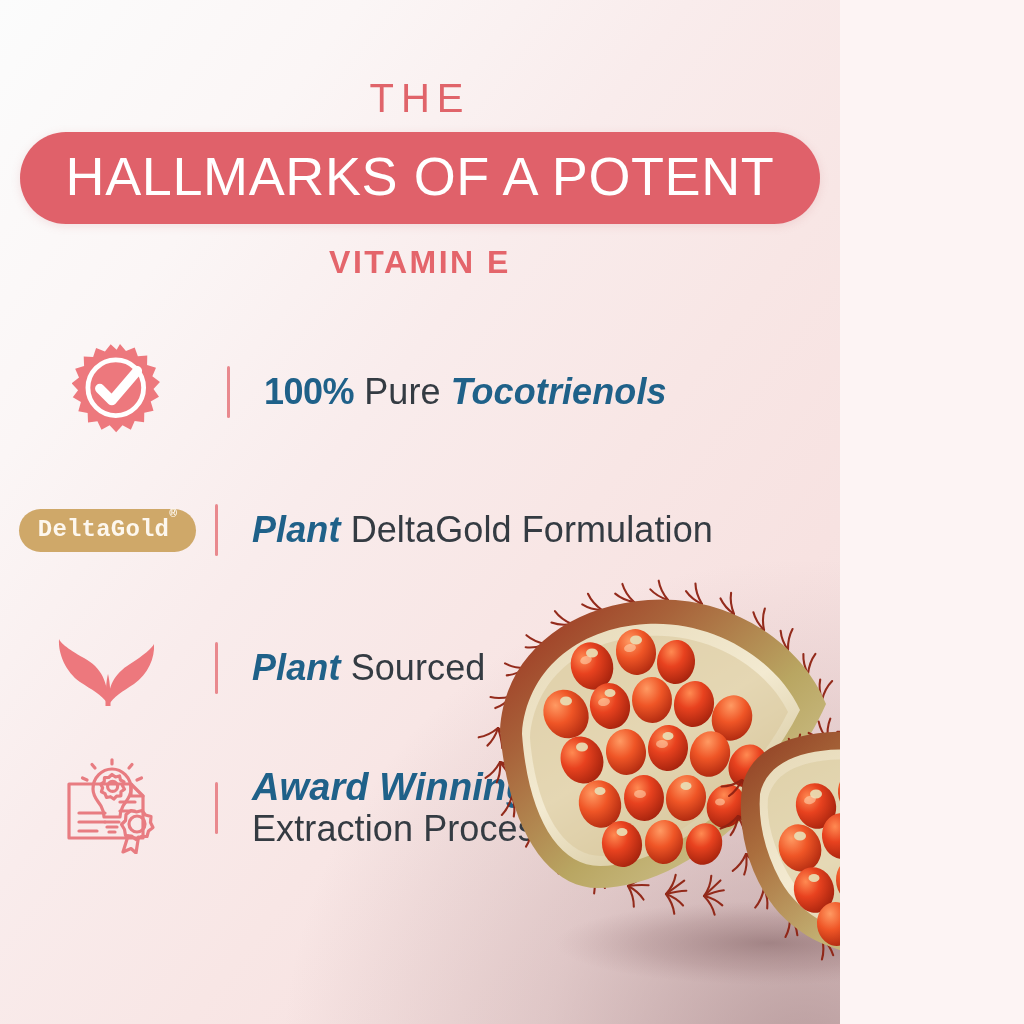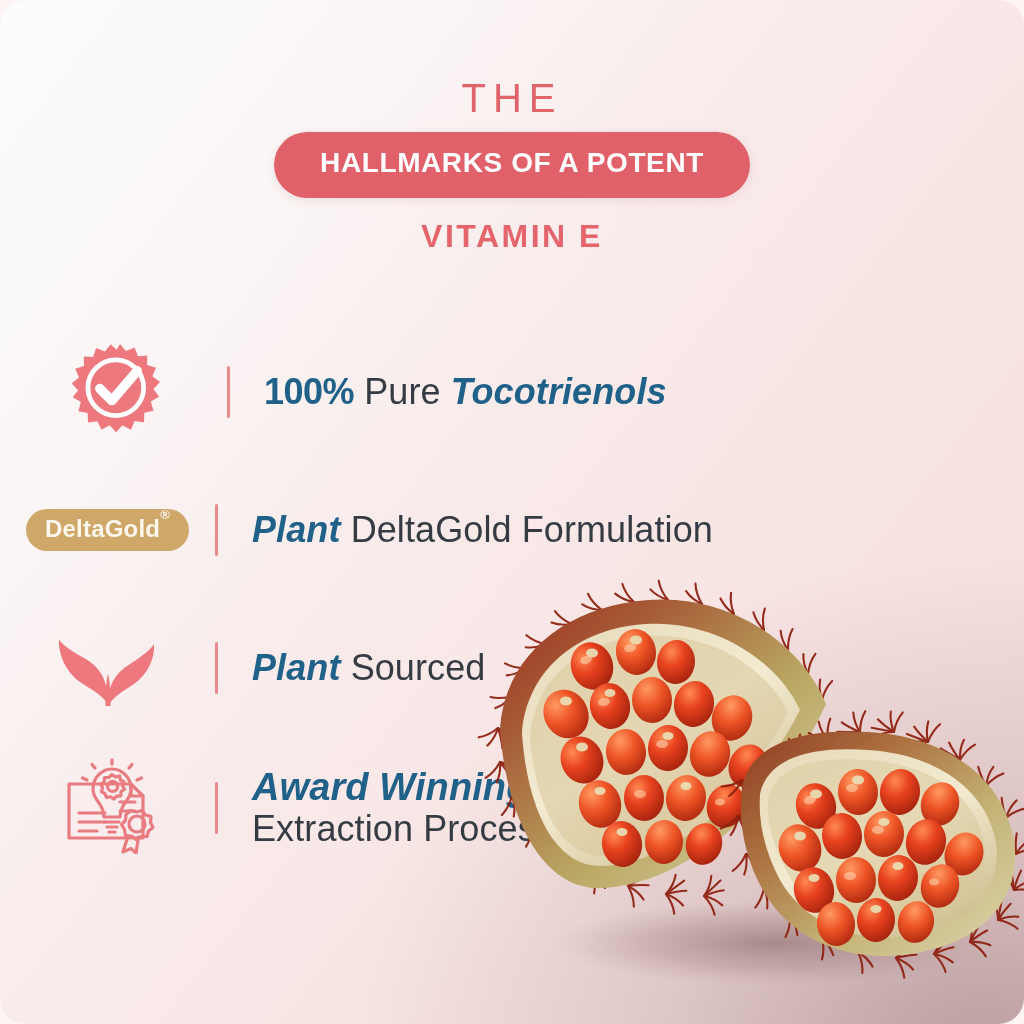--- a/index.html
+++ b/index.html
@@ -2,58 +2,57 @@
 <html><head>
 <meta charset="utf-8">
 <style>
   html,body{margin:0;padding:0;}
   body{
     width:1024px;height:1024px;overflow:hidden;
     font-family:"Liberation Sans", sans-serif;
     background:#fdf4f4;
   }
   .canvas{
-    position:relative;width:1024px;height:1024px;overflow:hidden;
+    position:relative;width:840px;height:1024px;overflow:hidden;
     background:
       radial-gradient(120% 95% at 96% 104%, rgba(150,118,120,.62) 0%, rgba(168,137,139,.30) 26%, rgba(210,184,185,0) 52%),
       linear-gradient(128deg,#fbfcfc 0%, #fbf6f6 22%, #f9ecec 42%, #f8e6e5 60%, #f7e2e1 76%, #f3dcdc 100%);
-    border-radius: 26px;
   }
 
   
   .header{position:absolute;left:0;right:0;top:78px;text-align:center;}
   .the{
     color:#e0646a;font-size:40px;font-weight:400;letter-spacing:7px;
     line-height:1;margin:0 0 14px 0;
   }
   .pill-wrap{display:flex;justify-content:center;}
   .pill{
     background:#e0616a;border-radius:60px;
     padding:17px 46px 21px 46px;display:inline-block;
     box-shadow:0 2px 10px rgba(200,110,115,.18);
   }
   .pill-text{
-    color:#ffffff;font-size:28px;font-weight:700;letter-spacing:.6px;
+    color:#ffffff;font-size:54px;font-weight:400;letter-spacing:.6px;
     line-height:1;white-space:nowrap;display:block;
   }
   .vit{
     color:#e4656b;font-size:32px;font-weight:700;letter-spacing:2.5px;
     line-height:1;margin-top:22px;
   }
 
   
   .rows{position:absolute;left:0;top:336px;width:1024px;}
   .row{display:flex;align-items:center;height:112px;}
   .row.r1{margin-top:0;padding-left:12px;}
   .row.r2{margin-top:26px;}
   .row.r3{margin-top:26px;}
   .row.r4{margin-top:28px;}
 
   .icon-cell{
-    width:215px;flex:0 0 215px;display:flex;align-items:center;justify-content:center;
+    width:215px;flex:0 0 215px;display:flex;align-items:center;justify-content:center;font-family:Liberation Mono, monospace;
   }
   .row.r2 .icon-cell{justify-content:center;}
   .divider{
     flex:0 0 3px;width:3px;height:52px;background:#e9898e;border-radius:2px;
     margin-right:34px;
   }
   .label{
     font-size:36px;line-height:1.18;color:#343b42;letter-spacing:.1px;
     white-space:nowrap;
   }

